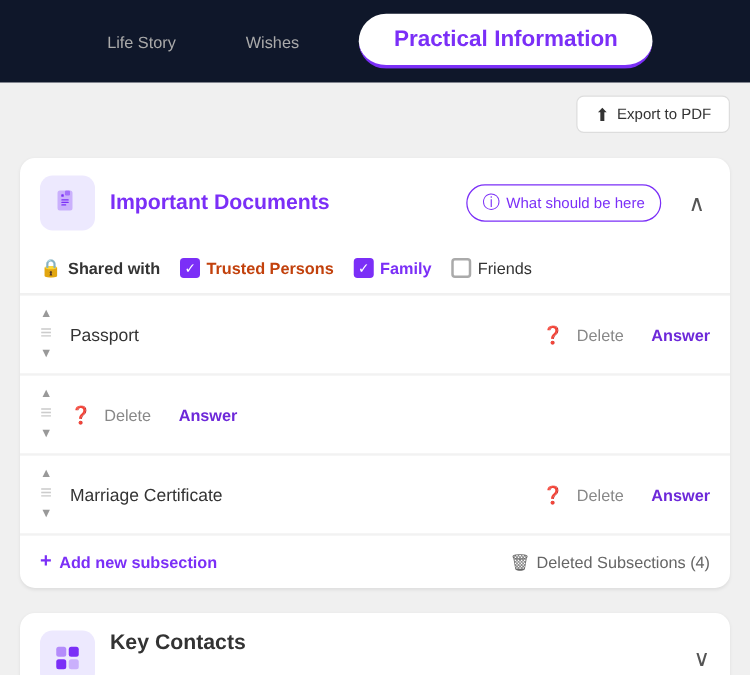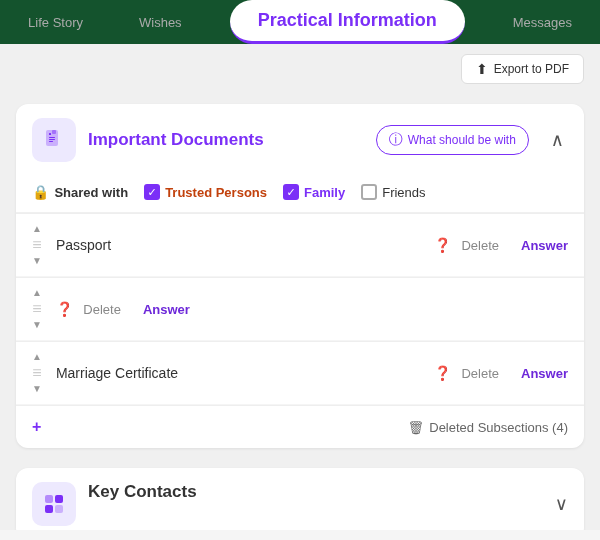--- a/index.html
+++ b/index.html
@@ -6,27 +6,27 @@
     body {
       font-family: -apple-system, BlinkMacSystemFont, 'Segoe UI', sans-serif;
       background: #f5f5f5;
       width: 600px;
       height: 540px;
       overflow: hidden;
     }
 
     
     .top-nav {
-      background: #14532d;
+      background: #0f172a;
       display: flex;
       align-items: center;
       justify-content: center;
       gap: 40px;
       padding: 0 20px;
-      height: 44px;
+      height: 66px;
       position: relative;
     }
     .nav-item {
       color: #aaa;
       font-size: 13px;
       cursor: pointer;
       padding: 16px 8px;
     }
     .nav-item.active {
       background: white;
@@ -281,21 +281,20 @@
     
     .divider { border: none; border-top: 1px solid #eee; margin: 0; }
   </style>
 </head>
 <body>
 
 <div class="top-nav">
   <span class="nav-item">Life Story</span>
   <span class="nav-item">Wishes</span>
   <span class="nav-item active">Practical Information</span>
-  <span class="nav-item">Messages</span>
 </div>
 
 <div class="main-content">
 
   <div class="export-row">
     <button class="export-btn">
       <span class="export-icon">⬆</span>
       <span>Export to PDF</span>
     </button>
   </div>
@@ -309,21 +308,21 @@
           <rect x="7" y="5" width="2" height="2" rx="0.5" fill="#7b2ff7"></rect>
           <rect x="7" y="9" width="6" height="1" rx="0.5" fill="#7b2ff7"></rect>
           <rect x="7" y="11" width="6" height="1" rx="0.5" fill="#7b2ff7"></rect>
           <rect x="7" y="13" width="4" height="1" rx="0.5" fill="#7b2ff7"></rect>
           <rect x="10" y="2" width="4" height="4" rx="1" fill="#7b2ff7" opacity="0.5"></rect>
         </svg>
       </div>
       <span class="card-title">Important Documents</span>
       <button class="what-should-btn">
         <span style="font-size:14px;">ⓘ</span>
-        <span>What should be with</span>
+        <span>What should be here</span>
       </button>
       <button class="collapse-btn">∧</button>
     </div>
 
     <div class="shared-row">
       <div class="shared-label">
         <span class="lock-icon">🔒</span>
         <span>Shared with</span>
       </div>
       <div class="checkbox-item">
@@ -379,20 +378,21 @@
       <span class="help-icon">❓</span>
       <span class="delete-btn">Delete</span>
       <span class="answer-btn">Answer</span>
     </div>
 
     <hr class="divider">
 
     <div class="add-row">
       <button class="add-new-btn">
         <span class="plus-icon">+</span>
+        <span>Add new subsection</span>
       </button>
       <div class="deleted-subsections">
         <span>🗑</span>
         <span>Deleted Subsections (4)</span>
       </div>
     </div>
 
   </div>
 
   <div class="card">

